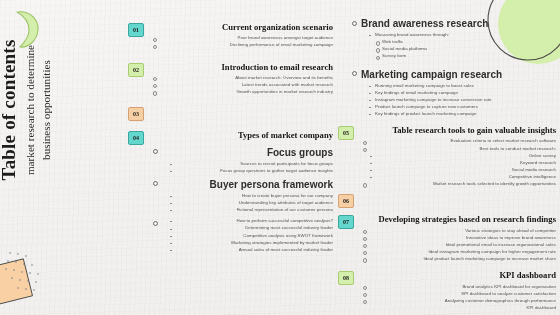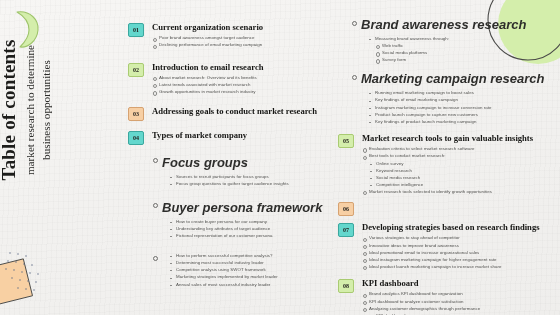--- a/index.html
+++ b/index.html
@@ -55,21 +55,21 @@
     margin-top:4px;
   }
 
   
   .col{
     position:absolute;top:0;
   }
   .col-mid{left:128px;width:205px;}
   .col-right{left:338px;width:218px;}
 
-  .entry{position:relative;display:flex;align-items:flex-start;}
+  .entry{position:relative;display:flex;align-items:flex-start;text-align:right;}
   .badge{
     flex:0 0 auto;
     width:14px;height:12px;
     border-radius:2px;
     display:flex;align-items:center;justify-content:center;
     font-family:"Liberation Serif", serif;
     font-weight:bold;font-size:6px;color:#23221f;
     margin-right:8px;margin-top:1px;
   }
   .b-teal{background:#63d7cd;border:1px solid #3aa79e;}
@@ -77,22 +77,22 @@
   .b-peach{background:#f7cfa4;border:1px solid #d6a271;}
 
   .entry-body{flex:1 1 auto;min-width:0;}
   .h-main{
     font-family:"Liberation Serif", serif;
     font-weight:bold;font-size:8.6px;color:#161614;
     line-height:1.32;margin:0 0 1px 0;
   }
   .h-sub{
     font-family:"Liberation Sans", sans-serif;
-    font-size:13px;color:#2e2e2c;font-weight:600;
-    line-height:1.3;margin:0 0 1px 0;font-style:italic;
+    font-size:10px;color:#2e2e2c;font-weight:600;
+    line-height:1.3;margin:0 0 1px 0;
   }
   ul{list-style:none;margin:0;padding:0;}
   li{
     position:relative;
     font-family:"Liberation Sans", sans-serif;
     font-size:4.4px;color:#50504e;
     line-height:1.62;
     padding-left:7px;
     letter-spacing:.04px;
   }
@@ -108,21 +108,21 @@
   }
   li.lvl3{padding-left:21px;}
   li.lvl3::before{
     content:"";position:absolute;left:15px;top:3.2px;
     width:2.2px;height:2.2px;border:0.6px solid #8c8c8a;border-radius:50%;
   }
   li.cont{padding-left:14px;}
   li.cont::before{display:none;}
 
   
-  .subgroup{position:relative;padding-left:10px;margin-top:13px;}
+  .subgroup{position:relative;padding-left:10px;margin-top:4px;}
   .subgroup::before{
     content:"";position:absolute;left:1px;top:3.5px;
     width:3px;height:3px;border:0.7px solid #6d6d6b;border-radius:50%;
   }
   .sub-right{position:relative;padding-left:9px;}
   .sub-right::before{
     content:"";position:absolute;left:0px;top:3.5px;
     width:3px;height:3px;border:0.7px solid #6d6d6b;border-radius:50%;
   }
 </style>
@@ -193,23 +193,20 @@
         <div class="h-main">Introduction to email research</div>
         <ul>
           <li class="lvl1">About market research: Overview and its benefits</li>
           <li class="lvl1">Latest trends associated with market research</li>
           <li class="lvl1">Growth opportunities in market research industry</li>
         </ul>
       </div>
     </div>
     <div class="entry" style="margin-bottom:9px">
       <div class="badge b-peach">03</div>
-      <div class="entry-body">
-        <div class="h-main">Addressing goals to conduct market research</div>
-      </div>
     </div>
     <div class="entry" style="margin-bottom:8px">
       <div class="badge b-teal">04</div>
       <div class="entry-body">
         <div class="h-main">Types of market company</div>
         <div class="subgroup">
           <div class="h-sub">Focus groups</div>
           <ul>
             <li class="lvl2">Sources to recruit participants for focus groups</li>
             <li class="lvl2">Focus group questions to gather target audience insights</li>
@@ -253,21 +250,21 @@
         <li class="lvl2">Running email marketing campaign to boost sales</li>
         <li class="lvl2">Key findings of email marketing campaign</li>
         <li class="lvl2">Instagram marketing campaign to increase conversion rate</li>
         <li class="lvl2">Product launch campaign to capture new customers</li>
         <li class="lvl2">Key findings of product launch marketing campaign</li>
       </ul>
     </div>
     <div class="entry" style="margin-bottom:6px">
       <div class="badge b-green">05</div>
       <div class="entry-body">
-        <div class="h-main">Market research tools to gain valuable insights</div>
+        <div class="h-main">Table research tools to gain valuable insights</div>
         <ul>
           <li class="lvl1">Evaluation criteria to select market research software</li>
           <li class="lvl1">Best tools to conduct market research:</li>
           <li class="lvl2">Online survey</li>
           <li class="lvl2">Keyword research</li>
           <li class="lvl2">Social media research</li>
           <li class="lvl2">Competitive intelligence</li>
           <li class="lvl1">Market research tools selected to identify growth opportunities</li>
         </ul>
       </div>

